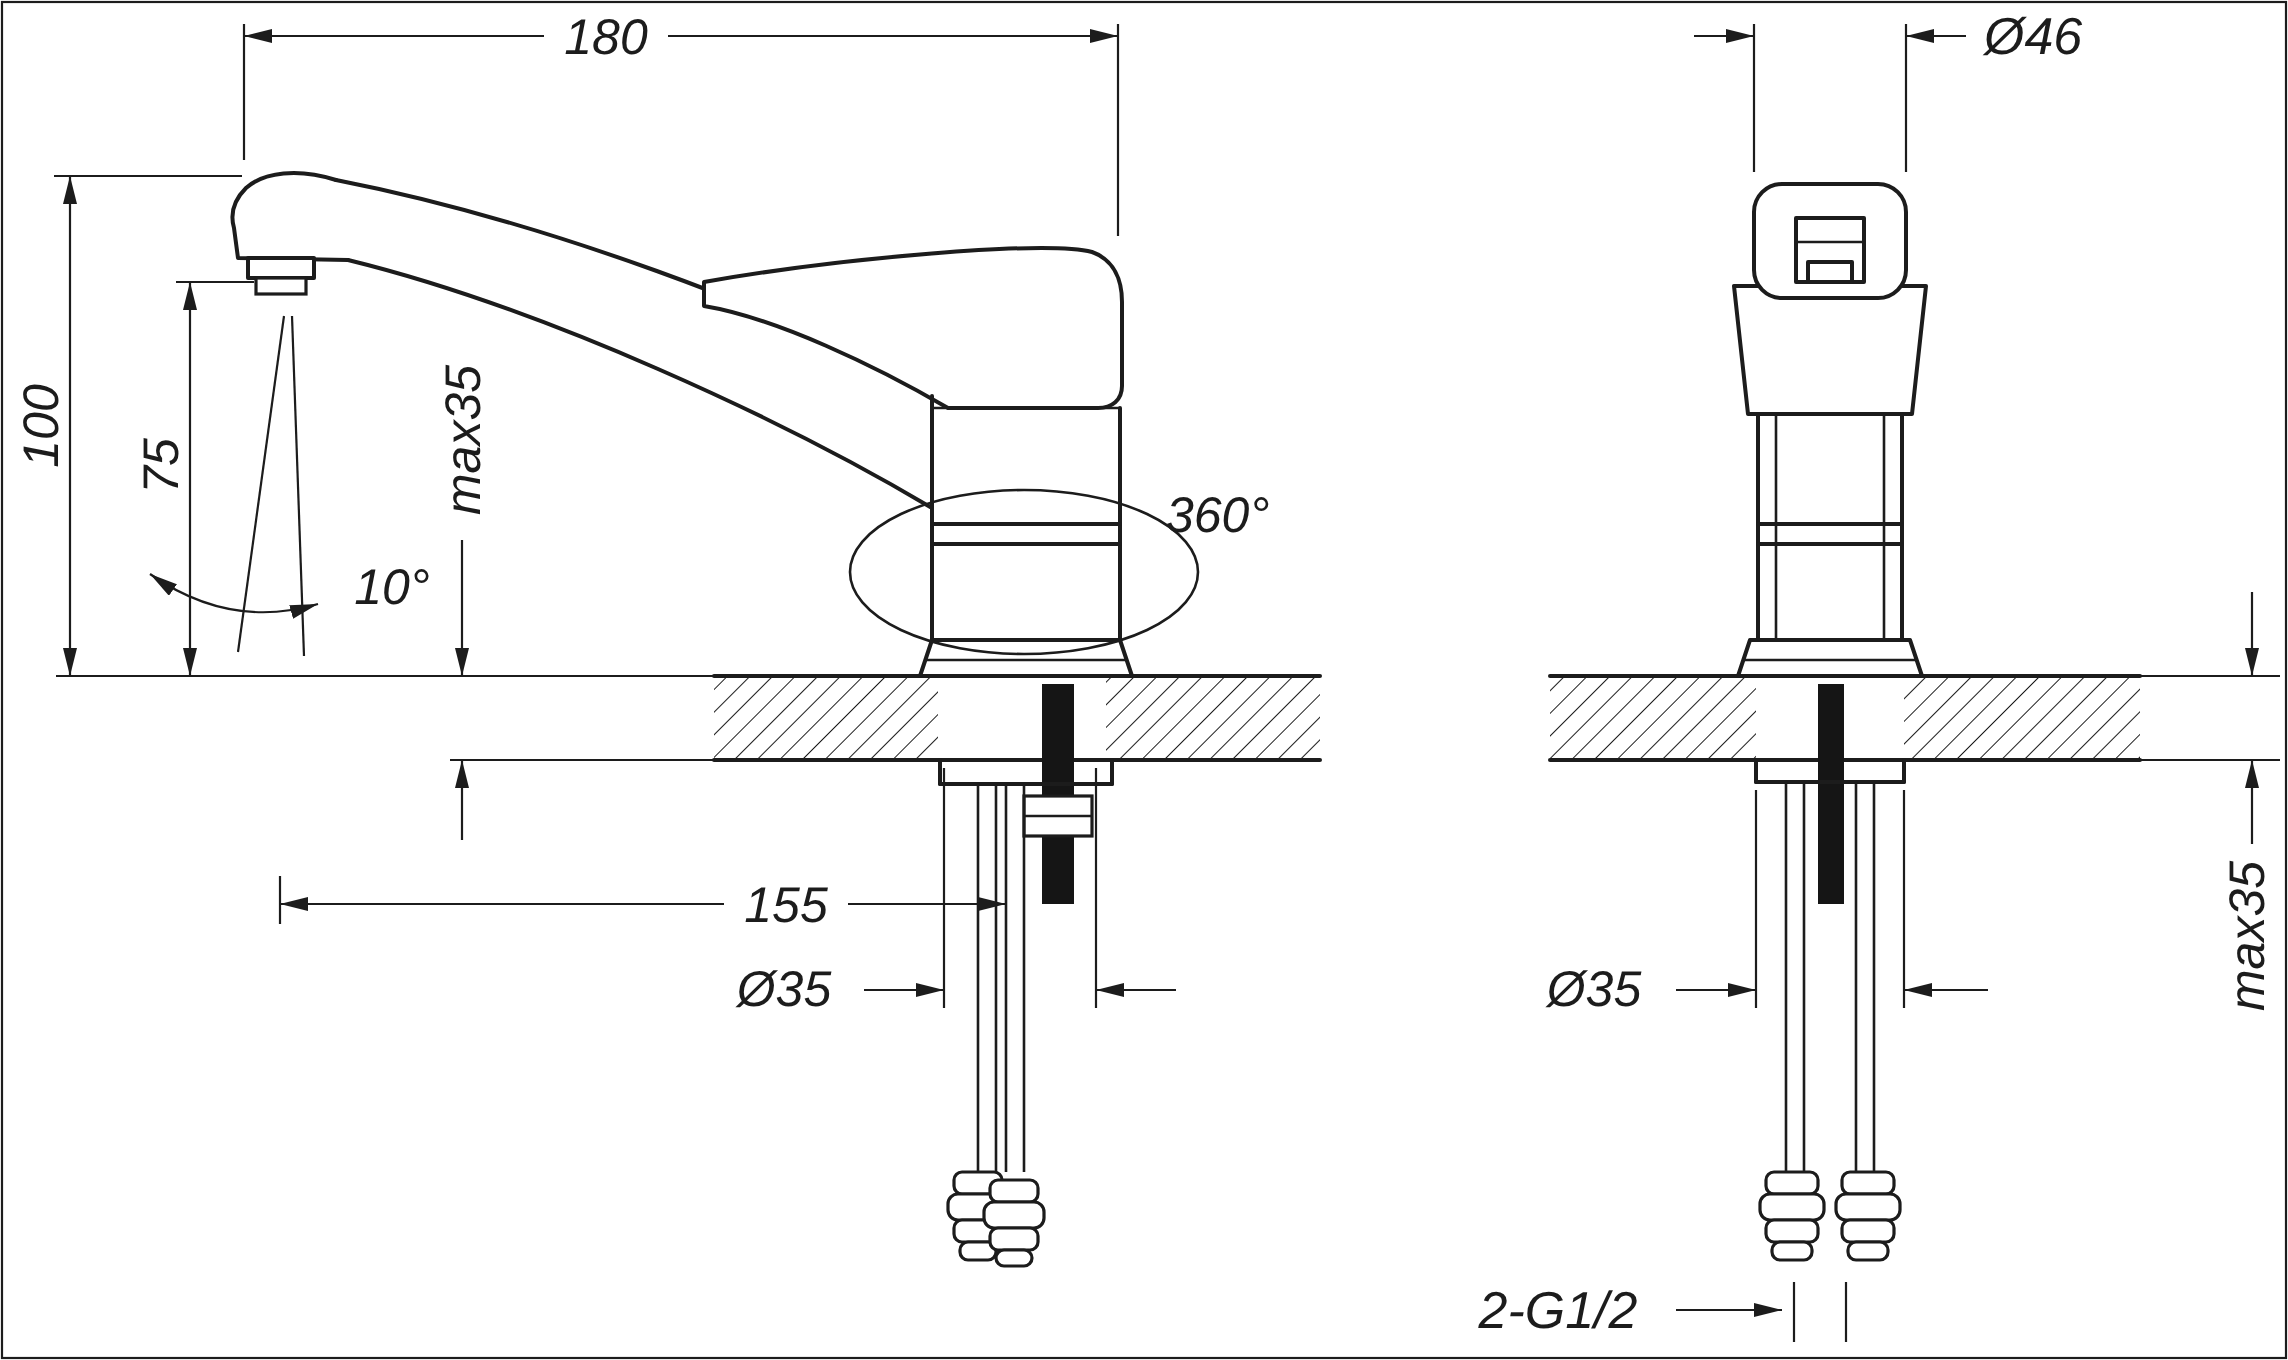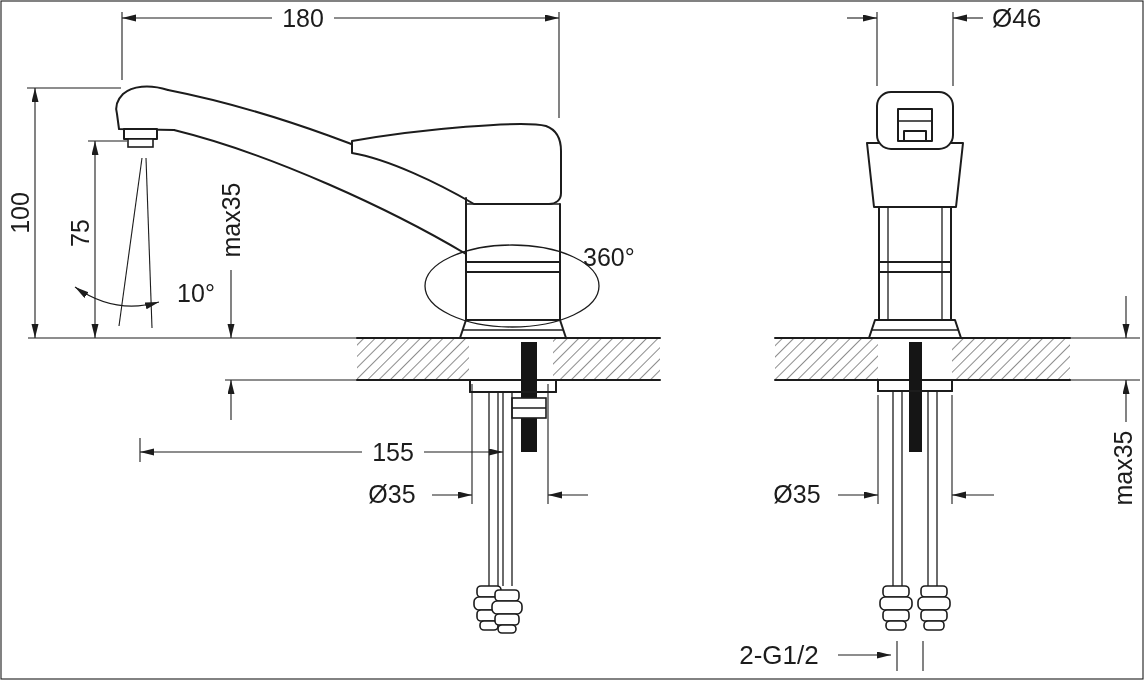--- a/index.html
+++ b/index.html
@@ -1,16 +1,16 @@
 <!DOCTYPE html>
 <html><head>
 <meta charset="utf-8">
 <style>
   html,body{margin:0;padding:0;background:#ffffff;}
-  .stage{position:relative;width:1116px;height:680px;background:#ffffff;}
+  .stage{position:relative;width:1116px;height:680px;background:#ffffff;font-style:italic;}
   svg text{font-family:"Liberation Sans","DejaVu Sans",sans-serif;font-size:25px;fill:#1c1c1c;}
   .lblbig{font-size:26px;}
   .o2{stroke:#1c1c1c;stroke-width:2;fill:none;stroke-linejoin:round;stroke-linecap:round;}
   .o1{stroke:#1c1c1c;stroke-width:1.3;fill:none;}
   .dim{stroke:#1c1c1c;stroke-width:1.1;fill:none;}
   .wfill{fill:#ffffff;stroke:#1c1c1c;stroke-width:2;stroke-linejoin:round;}
   .wf15{fill:#ffffff;stroke:#1c1c1c;stroke-width:1.6;}
   .blk{fill:#151515;stroke:none;}
   .bg{fill:#ffffff;stroke:none;}
 </style>

